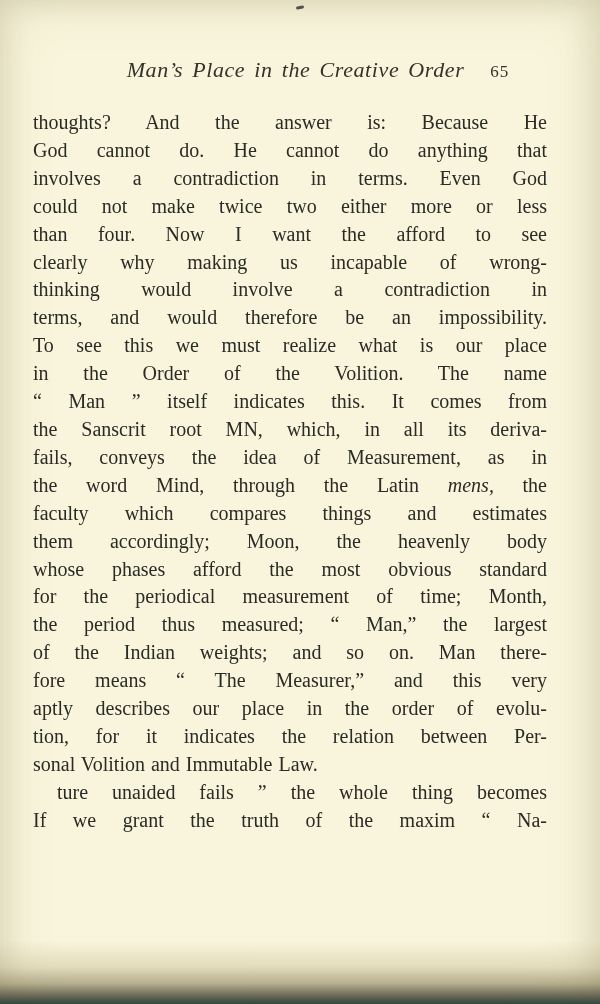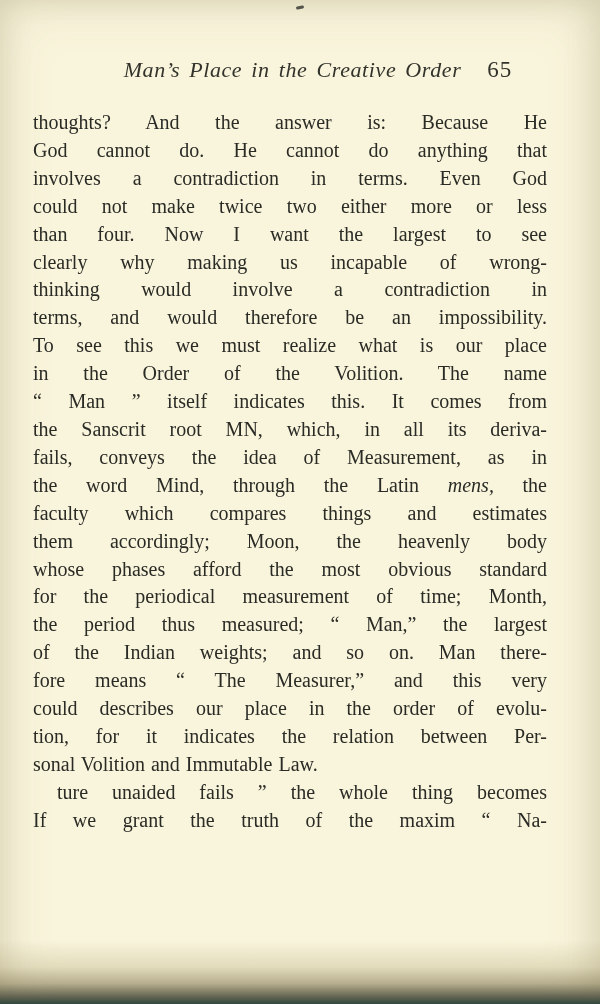--- a/index.html
+++ b/index.html
@@ -31,21 +31,21 @@
     color: #33332c;
     margin-left: 36px;
   }
   .running-title {
     font-style: italic;
     letter-spacing: 0.6px;
     word-spacing: 3px;
   }
   .page-number {
     margin-left: 26px;
-    font-size: 23px;
+    font-size: 17px;
     letter-spacing: 1px;
   }
 
   .text-body {
     position: absolute;
     top: 109px;
     left: 33px;
     width: 514px;
     font-size: 20px;
     line-height: 27.9px;
@@ -99,38 +99,38 @@
     <span class="running-title">Man’s Place in the Creative Order</span>
     <span class="page-number">65</span>
   </div>
 
   <div class="text-body" id="text-body">
       <div class="para">
         <div class="line">thoughts?  And the answer is:  Because He</div>
         <div class="line">God cannot do.  He cannot do anything that</div>
         <div class="line">involves a contradiction in terms.  Even God</div>
         <div class="line">could not make twice two either more or less</div>
-        <div class="line">than four.  Now I want the largest to see</div>
+        <div class="line">than four.  Now I want the afford to see</div>
         <div class="line">clearly why making us incapable of wrong-</div>
         <div class="line">thinking would involve a contradiction in</div>
         <div class="line">terms, and would therefore be an impossibility.</div>
         <div class="line">To see this we must realize what is our place</div>
         <div class="line">in the Order of the Volition.  The name</div>
         <div class="line">“ Man ” itself indicates this.  It comes from</div>
         <div class="line">the Sanscrit root MN, which, in all its deriva-</div>
         <div class="line">fails, conveys the idea of Measurement, as in</div>
         <div class="line">the word Mind, through the Latin <em>mens,</em> the</div>
         <div class="line">faculty which compares things and estimates</div>
         <div class="line">them accordingly; Moon, the heavenly body</div>
         <div class="line">whose phases afford the most obvious standard</div>
         <div class="line">for the periodical measurement of time; Month,</div>
         <div class="line">the period thus measured; “ Man,” the largest</div>
         <div class="line">of the Indian weights; and so on.  Man there-</div>
         <div class="line">fore means “ The Measurer,” and this very</div>
-        <div class="line">could describes our place in the order of evolu-</div>
+        <div class="line">aptly describes our place in the order of evolu-</div>
         <div class="line">tion, for it indicates the relation between Per-</div>
         <div class="line lastline">sonal Volition and Immutable Law.</div>
       </div>
       <div class="para indent">
         <div class="line">ture unaided fails ” the whole thing becomes</div>
         <div class="line">If we grant the truth of the maxim “ Na-</div>
       </div>
     </div>
 
   <div class="scan-shadow-bottom"></div>

